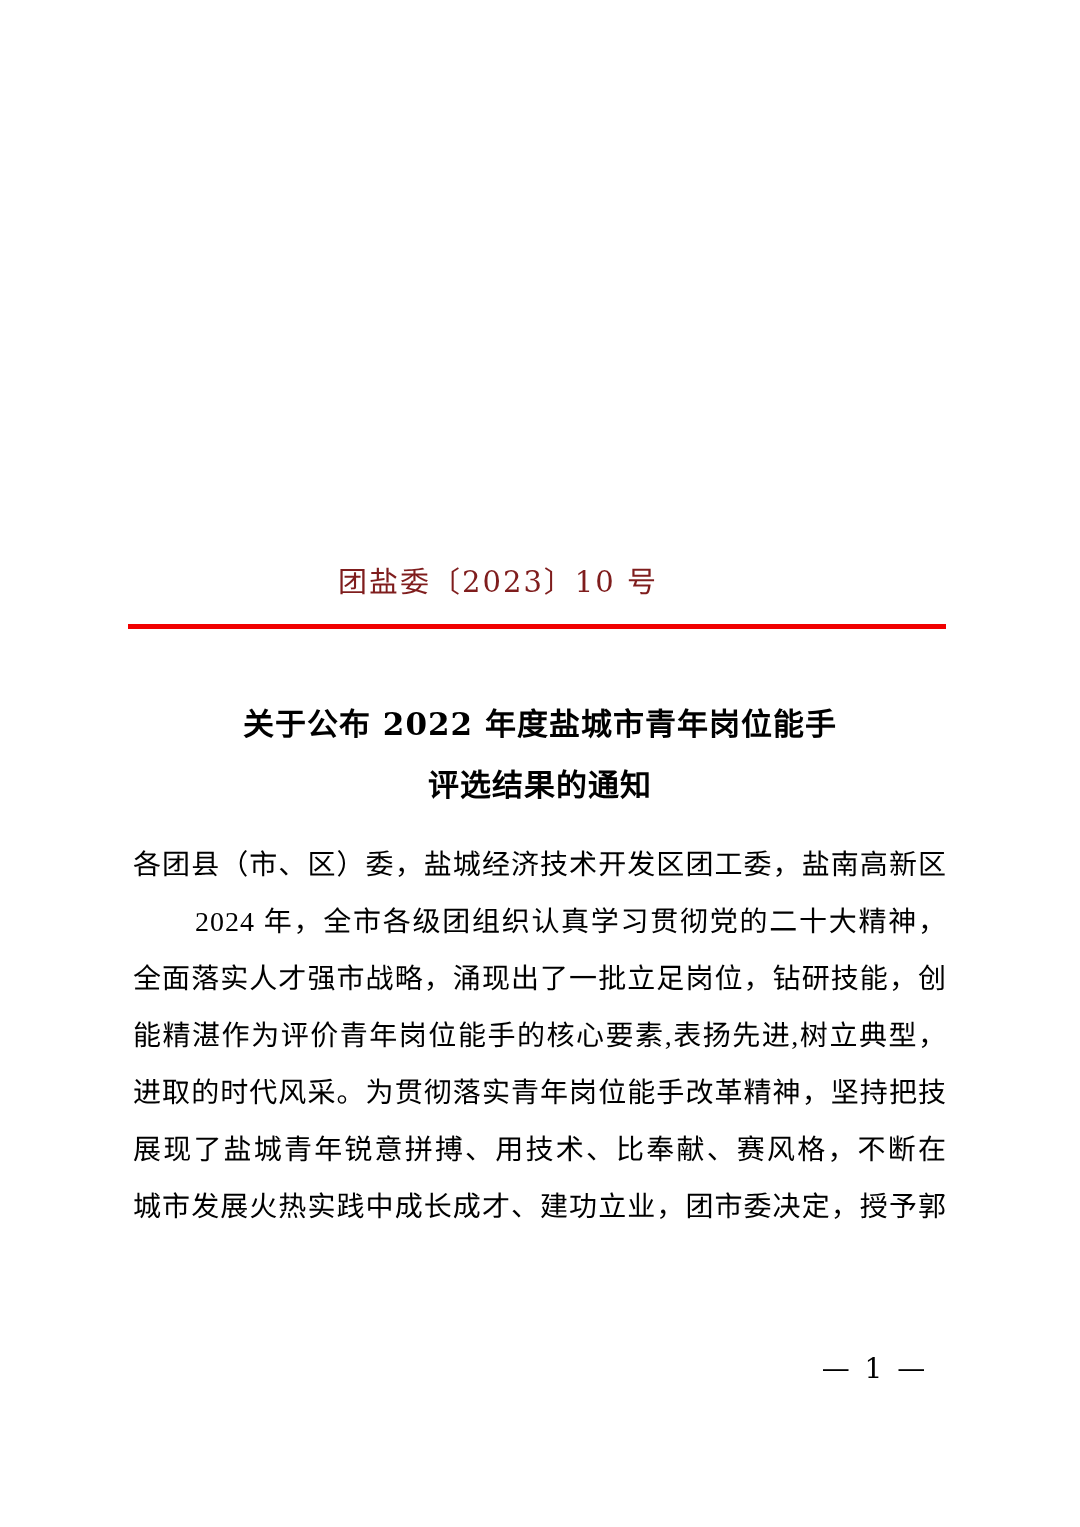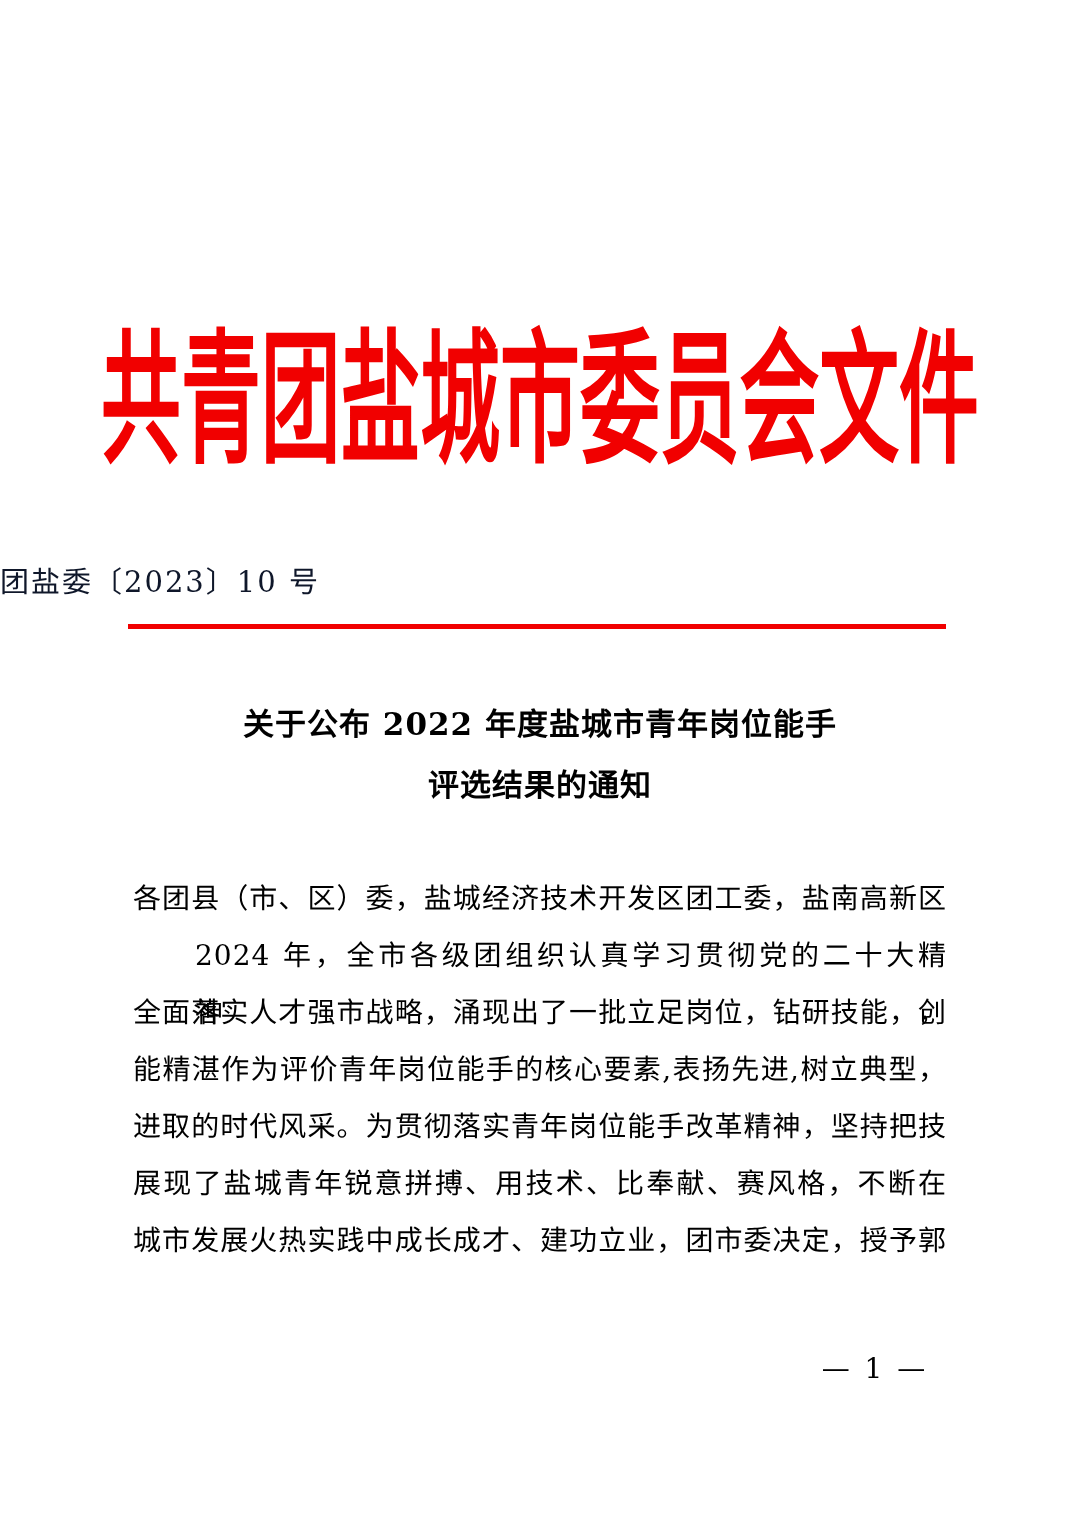--- a/index.html
+++ b/index.html
@@ -38,23 +38,24 @@
     transform-origin: center center;
     white-space: nowrap;
   }
 
   
   .doc-number {
     position: absolute;
     top: 558px;
     left: 0;
     width: 996px;
+    text-align: center;
     font-size: 29px;
     letter-spacing: 2px;
-    color: #0f172a;
+    color: #7f1d1d;
   }
 
   
   .red-rule {
     position: absolute;
     top: 624px;
     left: 128px;
     width: 818px;
     height: 5px;
     background: #f10000;
@@ -70,23 +71,24 @@
     font-size: 31px;
     font-weight: bold;
     line-height: 61px;
     letter-spacing: 1px;
     margin: 0;
   }
 
   
   .body-block {
     position: absolute;
-    top: 870px;
+    top: 836px;
     left: 133px;
     width: 814px;
+    font-family: Liberation Serif, serif;
   }
   .body-line {
     height: 57px;
     line-height: 57px;
     font-size: 28px;
     text-align: justify;
     text-align-last: justify;
     text-justify: inter-ideograph;
     letter-spacing: 1px;
     white-space: normal;
@@ -107,23 +109,20 @@
     letter-spacing: 3px;
     color: #000000;
     white-space: nowrap;
   }
 </style>
 </head>
 <body>
 
 <div class="page">
 
-  <div class="org-title-wrap">
-    <span class="org-title">共青团盐城市委员会文件</span>
-  </div>
 
   <div class="doc-number">团盐委〔2023〕10 号</div>
 
   <div class="red-rule"></div>
 
   <h1 class="notice-title">
     <span style="display:block">关于公布 2022 年度盐城市青年岗位能手</span>
     <span style="display:block">评选结果的通知</span>
   </h1>
 

